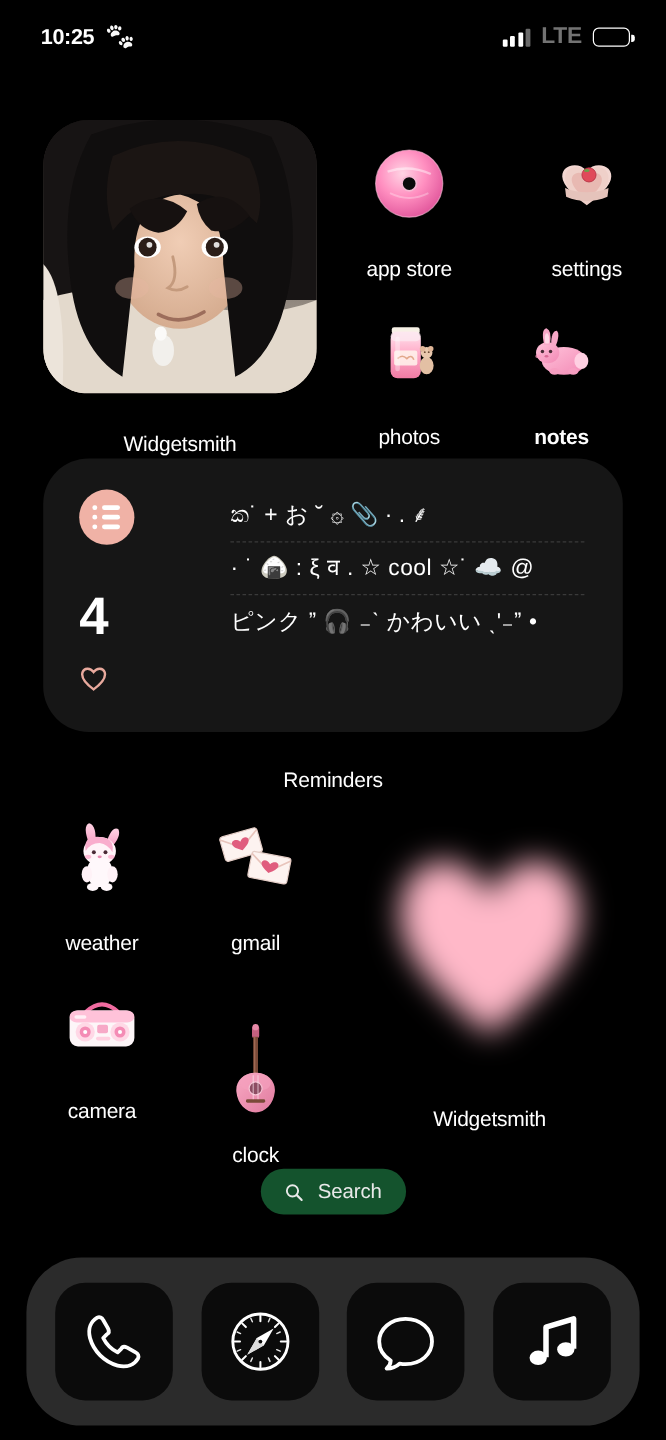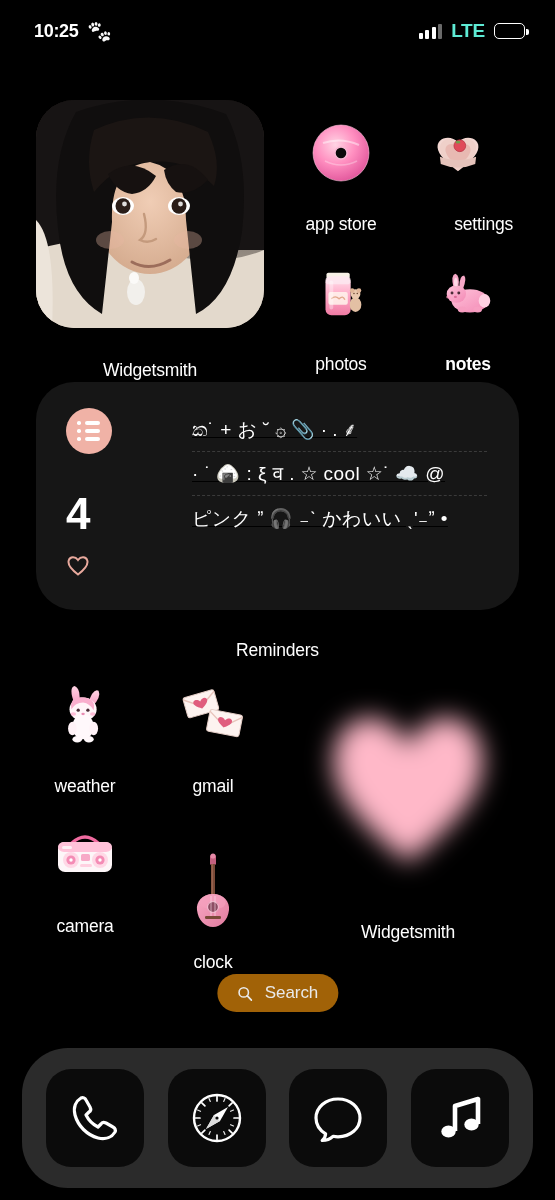--- a/index.html
+++ b/index.html
@@ -20,21 +20,21 @@
   .status-left { display:flex; align-items:center; gap:9px; }
   .status-time { color:#fff; font-size:18px; font-weight:600; letter-spacing:-0.3px; }
   .paw-icon { font-size:20px; line-height:1; filter:grayscale(1) brightness(2.6); }
   .status-right { display:flex; align-items:center; gap:9px; }
   .signal { display:flex; align-items:flex-end; gap:2.5px; height:16px; }
   .signal i { display:block; width:4px; background:#fff; border-radius:1px; }
   .signal i:nth-child(1){height:6px;}
   .signal i:nth-child(2){height:9px;}
   .signal i:nth-child(3){height:12px;}
   .signal i:nth-child(4){height:15px; background:#6a6a6a;}
-  .lte { color:#5eead4; font-size:19px; font-weight:600; letter-spacing:-0.2px; }
+  .lte { color:#737373; font-size:19px; font-weight:600; letter-spacing:-0.2px; }
   .battery { position:relative; width:31px; height:16px; border:1.8px solid #fff;
              border-radius:5px; padding:1.6px; }
   .battery::after { content:""; position:absolute; right:-4.5px; top:4.6px;
                     width:2.6px; height:6px; background:#fff; border-radius:0 2px 2px 0; }
   .battery-fill { height:100%; background:#fff; border-radius:2.5px; }
 
   
   .photo-widget {
     position:absolute; left:36px; top:100px; width:228px; height:228px;
     border-radius:38px; overflow:hidden;
@@ -63,37 +63,37 @@
     width:46px; height:46px; border-radius:50%; background:#f0b2a6;
     display:flex; flex-direction:column; justify-content:center; gap:4.5px;
     padding-left:11px;
   }
   .rem-circle .ln { display:flex; align-items:center; gap:4px; }
   .rem-circle .dot { width:3.6px; height:3.6px; background:#fff; border-radius:50%; }
   .rem-circle .bar { width:15px; height:3.4px; background:#fff; border-radius:2px; }
   .rem-count { position:absolute; left:30px; bottom:56px; color:#fff;
                font-size:44px; font-weight:700; line-height:1; }
   .rem-heart { position:absolute; left:30px; bottom:16px; width:24px; height:22px; }
-  .rem-right { flex:1; padding-right:32px; padding-left:4px;text-decoration:underline; }
+  .rem-right { flex:1; padding-right:32px; padding-left:4px; }
   .rem-row {
     color:#fff; font-size:19px; line-height:1; height:44px;
     display:flex; align-items:center;
     border-bottom:1px dashed #3a3a3a; letter-spacing:0.4px;
     white-space:nowrap; overflow:hidden;
   }
   .rem-row:last-child { border-bottom:none; }
 
   
   .heart-widget { position:absolute; left:318px; top:690px; width:180px; height:185px; }
   .heart-glow { position:absolute; inset:0; filter:blur(13px); }
 
   
   .search-pill {
     position:absolute; left:50%; transform:translateX(-50%); top:974px;
-    height:38px; padding:0 20px; background:#a16207; border-radius:19px;
+    height:38px; padding:0 20px; background:#14532d; border-radius:19px;
     display:flex; align-items:center; gap:13px;justify-content:center;
   }
   .search-pill .lbl { color:#e9e9e9; font-size:17px; letter-spacing:-0.1px; }
 
   
   .dock {
     position:absolute; left:22px; top:1048px; width:511px; height:140px;
     background:#2b2b2b; border-radius:46px;
     display:flex; align-items:center; justify-content:space-around; padding:0 12px;
   }
@@ -177,21 +177,21 @@
         <circle cx="32" cy="32" r="28" fill="none" stroke="#ffc2dc" stroke-width="1" opacity=".6"></circle>
         <path d="M14 22 Q32 16 50 24" stroke="#fff" stroke-width="2" fill="none" opacity=".45"></path>
         <path d="M16 40 Q32 48 48 40" stroke="#fff" stroke-width="1.6" fill="none" opacity=".3"></path>
         <circle cx="32" cy="32" r="6" fill="#0b0b0b"></circle>
         <circle cx="32" cy="32" r="6" fill="none" stroke="#f7b9d4" stroke-width="1.4"></circle>
       </svg>
     </div>
     <div class="app-label">app store</div>
   </div>
 
-  <div class="app-cell" style="left:403px; top:110px;text-align:right;">
+  <div class="app-cell" style="left:434px; top:110px;">
     <div class="app-glyph">
       <svg width="58" height="58" viewBox="0 0 64 64">
         <path d="M32 20 C24 8, 6 14, 10 30 C13 42, 26 50, 32 56 C38 50, 51 42, 54 30 C58 14, 40 8, 32 20Z" fill="#f3d7d2" transform="translate(0,4) scale(1,0.82)"></path>
         <path d="M32 22 C25 12, 9 17, 12.5 30 C15 40, 26 47, 32 52 C38 47, 49 40, 51.5 30 C55 17, 39 12, 32 22Z" fill="#efd0c9"></path>
         <path d="M32 26 C27 19, 16 22, 18.5 31 C20.5 38, 28 43, 32 46.5 C36 43, 43.5 38, 45.5 31 C48 22, 37 19, 32 26Z" fill="#e8b9b2"></path>
         <path d="M12 36 Q32 44 52 36 L51 44 Q32 52 13 44Z" fill="#e5c3bb"></path>
         <circle cx="34" cy="24" r="6.5" fill="#e04a5a"></circle>
         <circle cx="34" cy="24" r="6.5" fill="none" stroke="#b53344" stroke-width=".8"></circle>
         <ellipse cx="32" cy="20" rx="2.6" ry="1.4" fill="#6ea04a"></ellipse>
       </svg>

